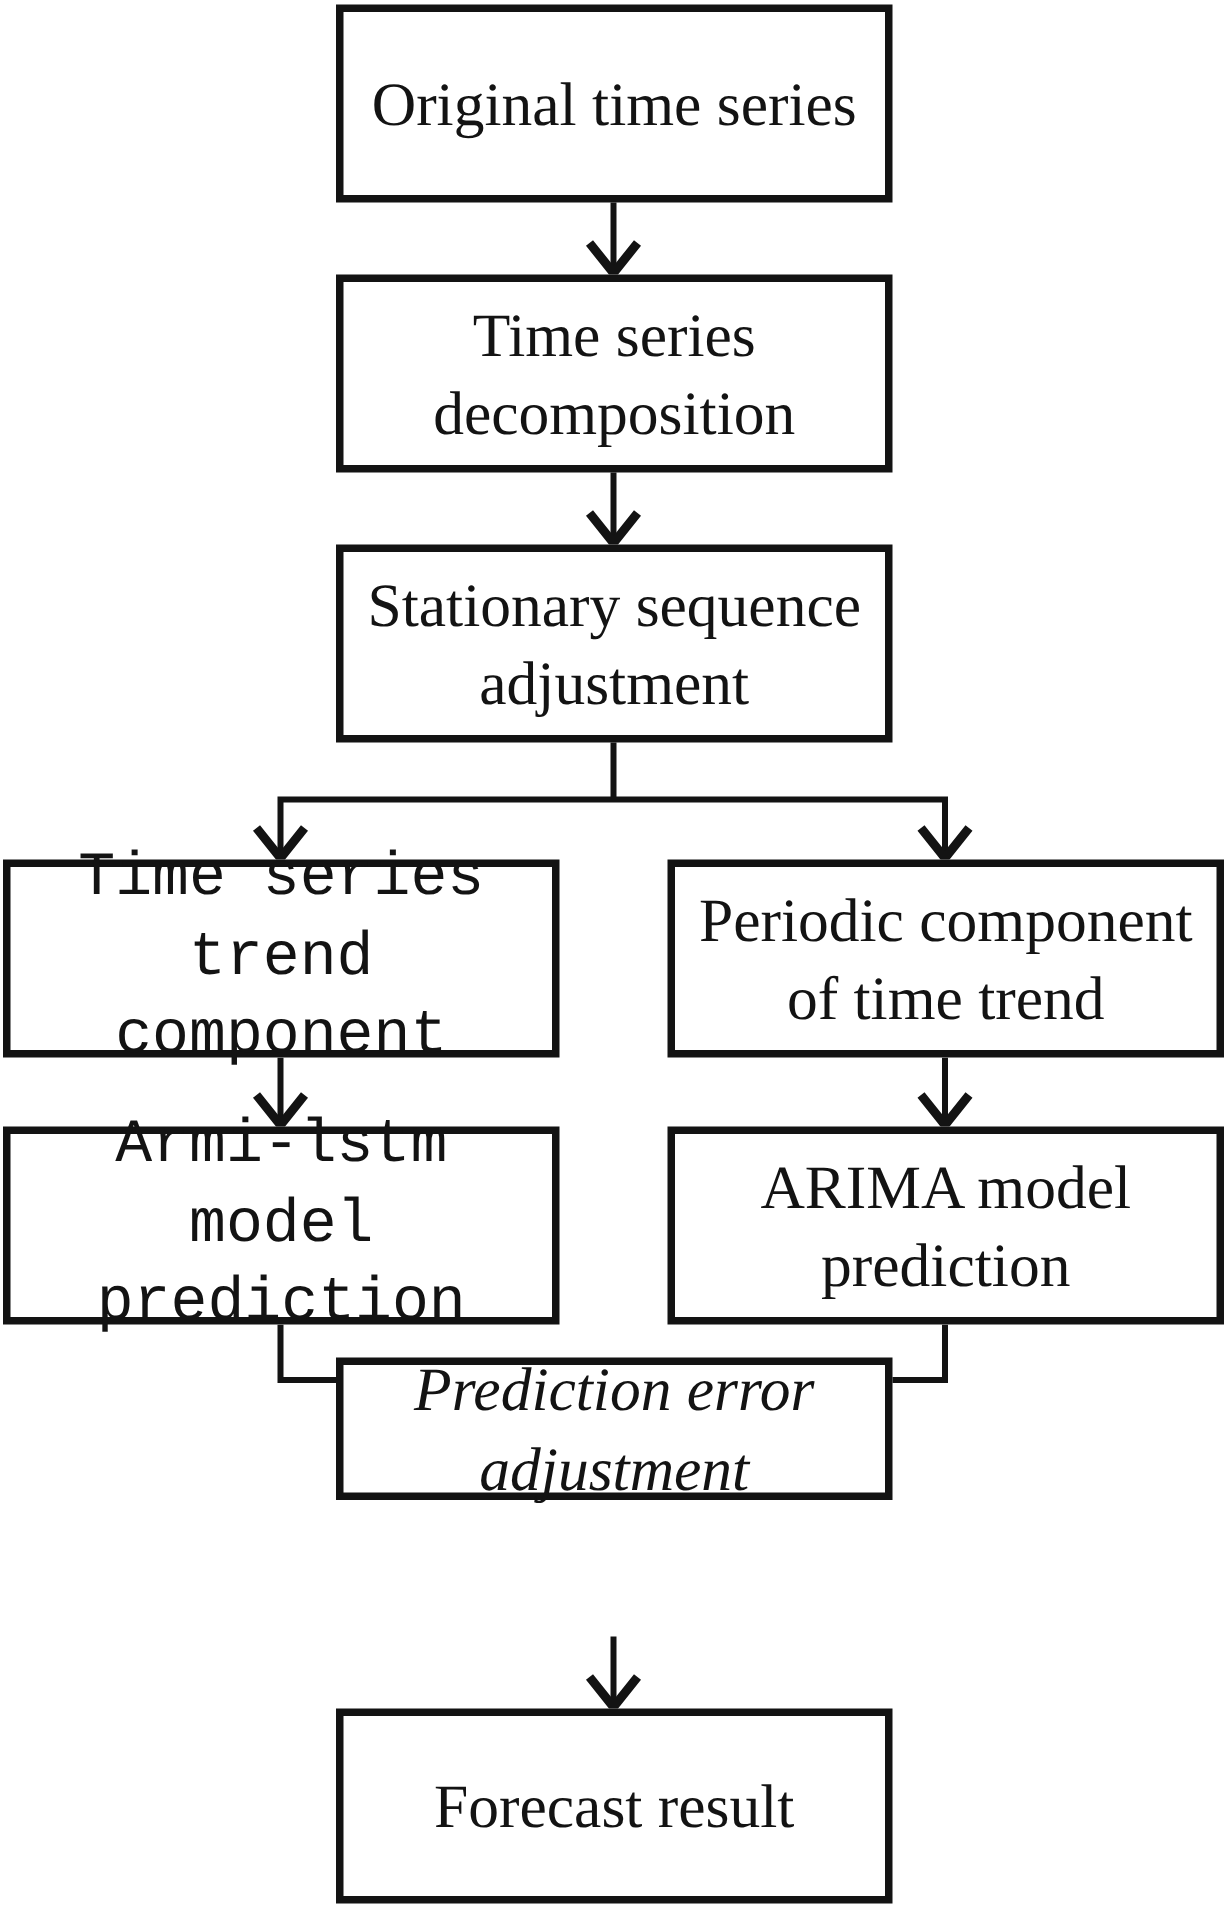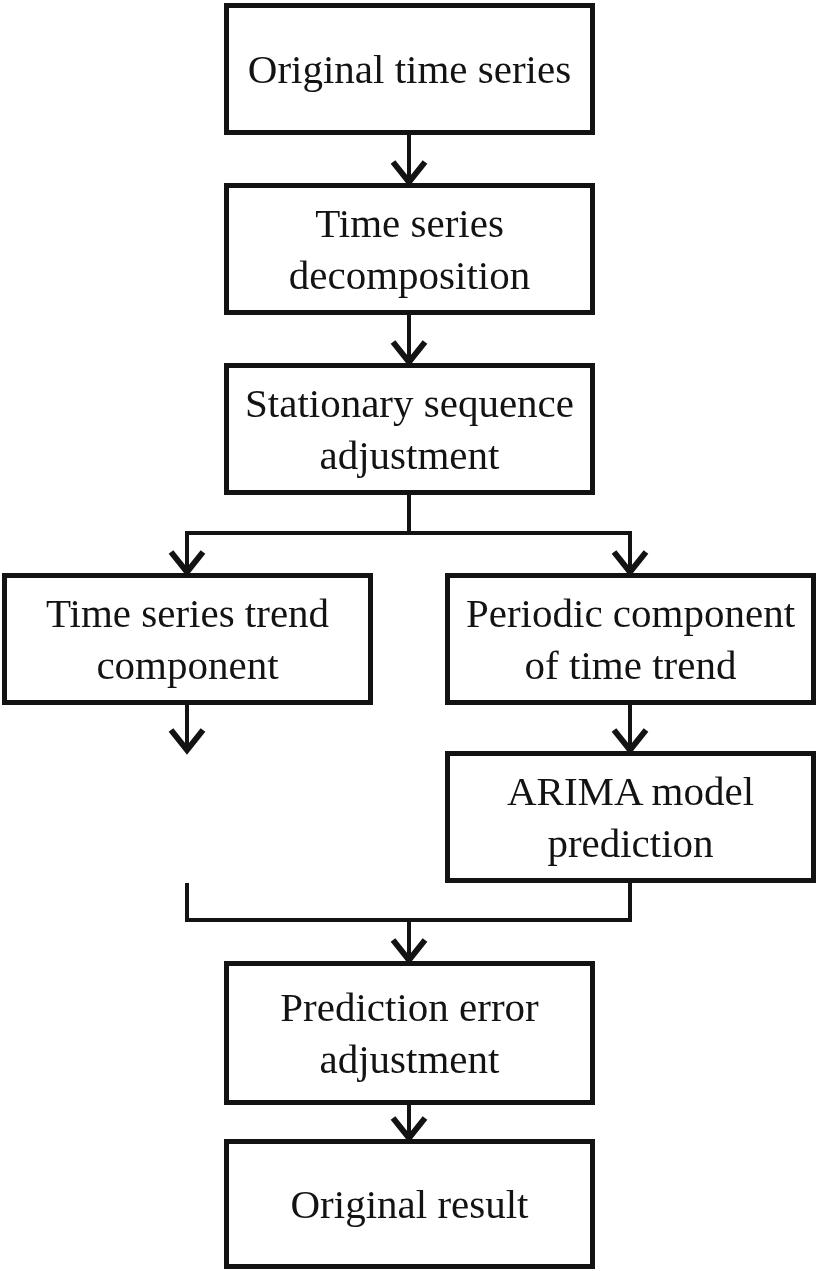--- a/index.html
+++ b/index.html
@@ -45,28 +45,28 @@
     display: flex;
     align-items: center;
     justify-content: center;
     text-align: center;
     font-size: 41px;
     line-height: 1.28;
     color: #131313;
     padding: 0 2px;
   }
   .col-mid  { left: 224px; }
-  .col-left { left: 2px; }
+  .col-left { left: 2px; font-family: Liberation Mono, monospace; }
   .col-right{ left: 445px; }
   .row-1 { top: 3px; }
   .row-2 { top: 183px; }
   .row-3 { top: 363px; }
   .row-4 { top: 573px; }
   .row-5 { top: 751px; }
-  .row-6 { top: 961px; height: 144px; }
+  .row-6 { top: 905px; height: 95px; font-style: italic; }
   .row-7 { top: 1139px; height: 130px; }
 </style>
 </head>
 <body>
 
 <div class="canvas">
 
   <svg class="connectors" viewBox="0 0 818 1271" xmlns="http://www.w3.org/2000/svg">
 
     <g>
@@ -110,20 +110,21 @@
   <div class="box col-mid row-2">Time series decomposition</div>
 
   <div class="box col-mid row-1">Original time series</div>
 
   <div class="box col-mid row-3">Stationary sequence adjustment</div>
 
   <div class="box col-left row-4">Time series trend component</div>
 
   <div class="box col-right row-4">Periodic component of time trend</div>
 
+  <div class="box col-left row-5">Armi-lstm model prediction</div>
 
   <div class="box col-right row-5">ARIMA model prediction</div>
 
   <div class="box col-mid row-6">Prediction error adjustment</div>
 
-  <div class="box col-mid row-7">Original result</div>
+  <div class="box col-mid row-7">Forecast result</div>
 
 </div>
 
 </body></html>

